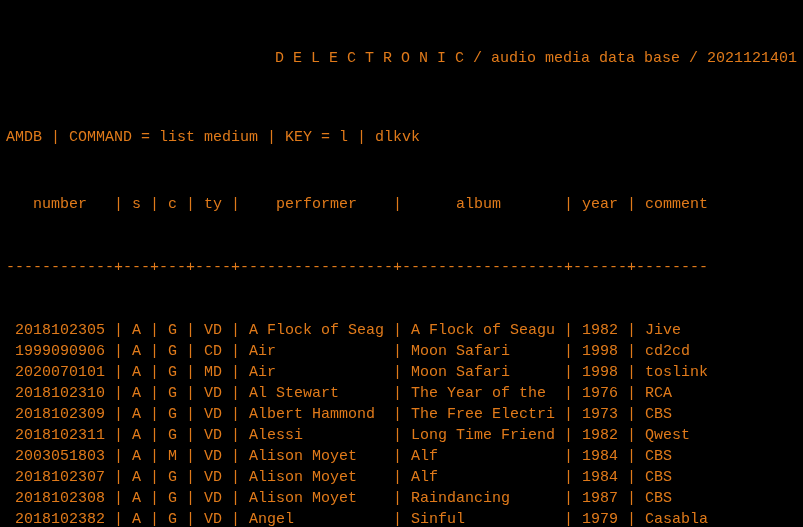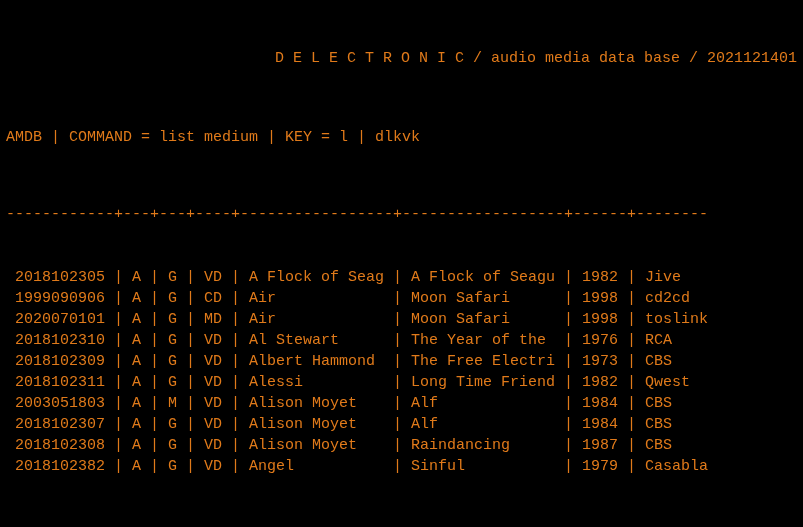--- a/index.html
+++ b/index.html
@@ -12,27 +12,28 @@
     line-height: 1.4;
     width: 803px;
     height: 527px;
     overflow: hidden;
   }
   .screen {
     padding: 6px 6px 0 6px;
     white-space: pre;
   }
   .title-line { margin-bottom: 2px; text-align: right; }
-  .command-line { margin-top: 14px; margin-bottom: 14px; }
+  .command-line { margin-top: 14px; margin-bottom: 4px; }
   .header-line { }
   .divider-line { letter-spacing: 0; }
   .row-line { }
 </style>
 </head>
 <body>
 
 <div class="screen">
   <div class="title-line"><span>D E L E C T R O N I C</span><span> / </span><span>audio media data base</span><span> / </span><span>2021121401</span></div>
   <div class="command-line">AMDB | COMMAND = list medium | KEY = l | dlkvk</div>
+  <div class="header-line">   number   | s | c | ty |    performer    |      album       | year | comment</div>
   <div class="divider-line">------------+---+---+----+-----------------+------------------+------+--------</div>
   <div id="rows"><div class="row-line"> 2018102305 | A | G | VD | A Flock of Seag | A Flock of Seagu | 1982 | Jive</div><div class="row-line"> 1999090906 | A | G | CD | Air             | Moon Safari      | 1998 | cd2cd</div><div class="row-line"> 2020070101 | A | G | MD | Air             | Moon Safari      | 1998 | toslink</div><div class="row-line"> 2018102310 | A | G | VD | Al Stewart      | The Year of the  | 1976 | RCA</div><div class="row-line"> 2018102309 | A | G | VD | Albert Hammond  | The Free Electri | 1973 | CBS</div><div class="row-line"> 2018102311 | A | G | VD | Alessi          | Long Time Friend | 1982 | Qwest</div><div class="row-line"> 2003051803 | A | M | VD | Alison Moyet    | Alf              | 1984 | CBS</div><div class="row-line"> 2018102307 | A | G | VD | Alison Moyet    | Alf              | 1984 | CBS</div><div class="row-line"> 2018102308 | A | G | VD | Alison Moyet    | Raindancing      | 1987 | CBS</div><div class="row-line"> 2018102382 | A | G | VD | Angel           | Sinful           | 1979 | Casabla</div></div>
   
 </div>
 
 </body></html>

